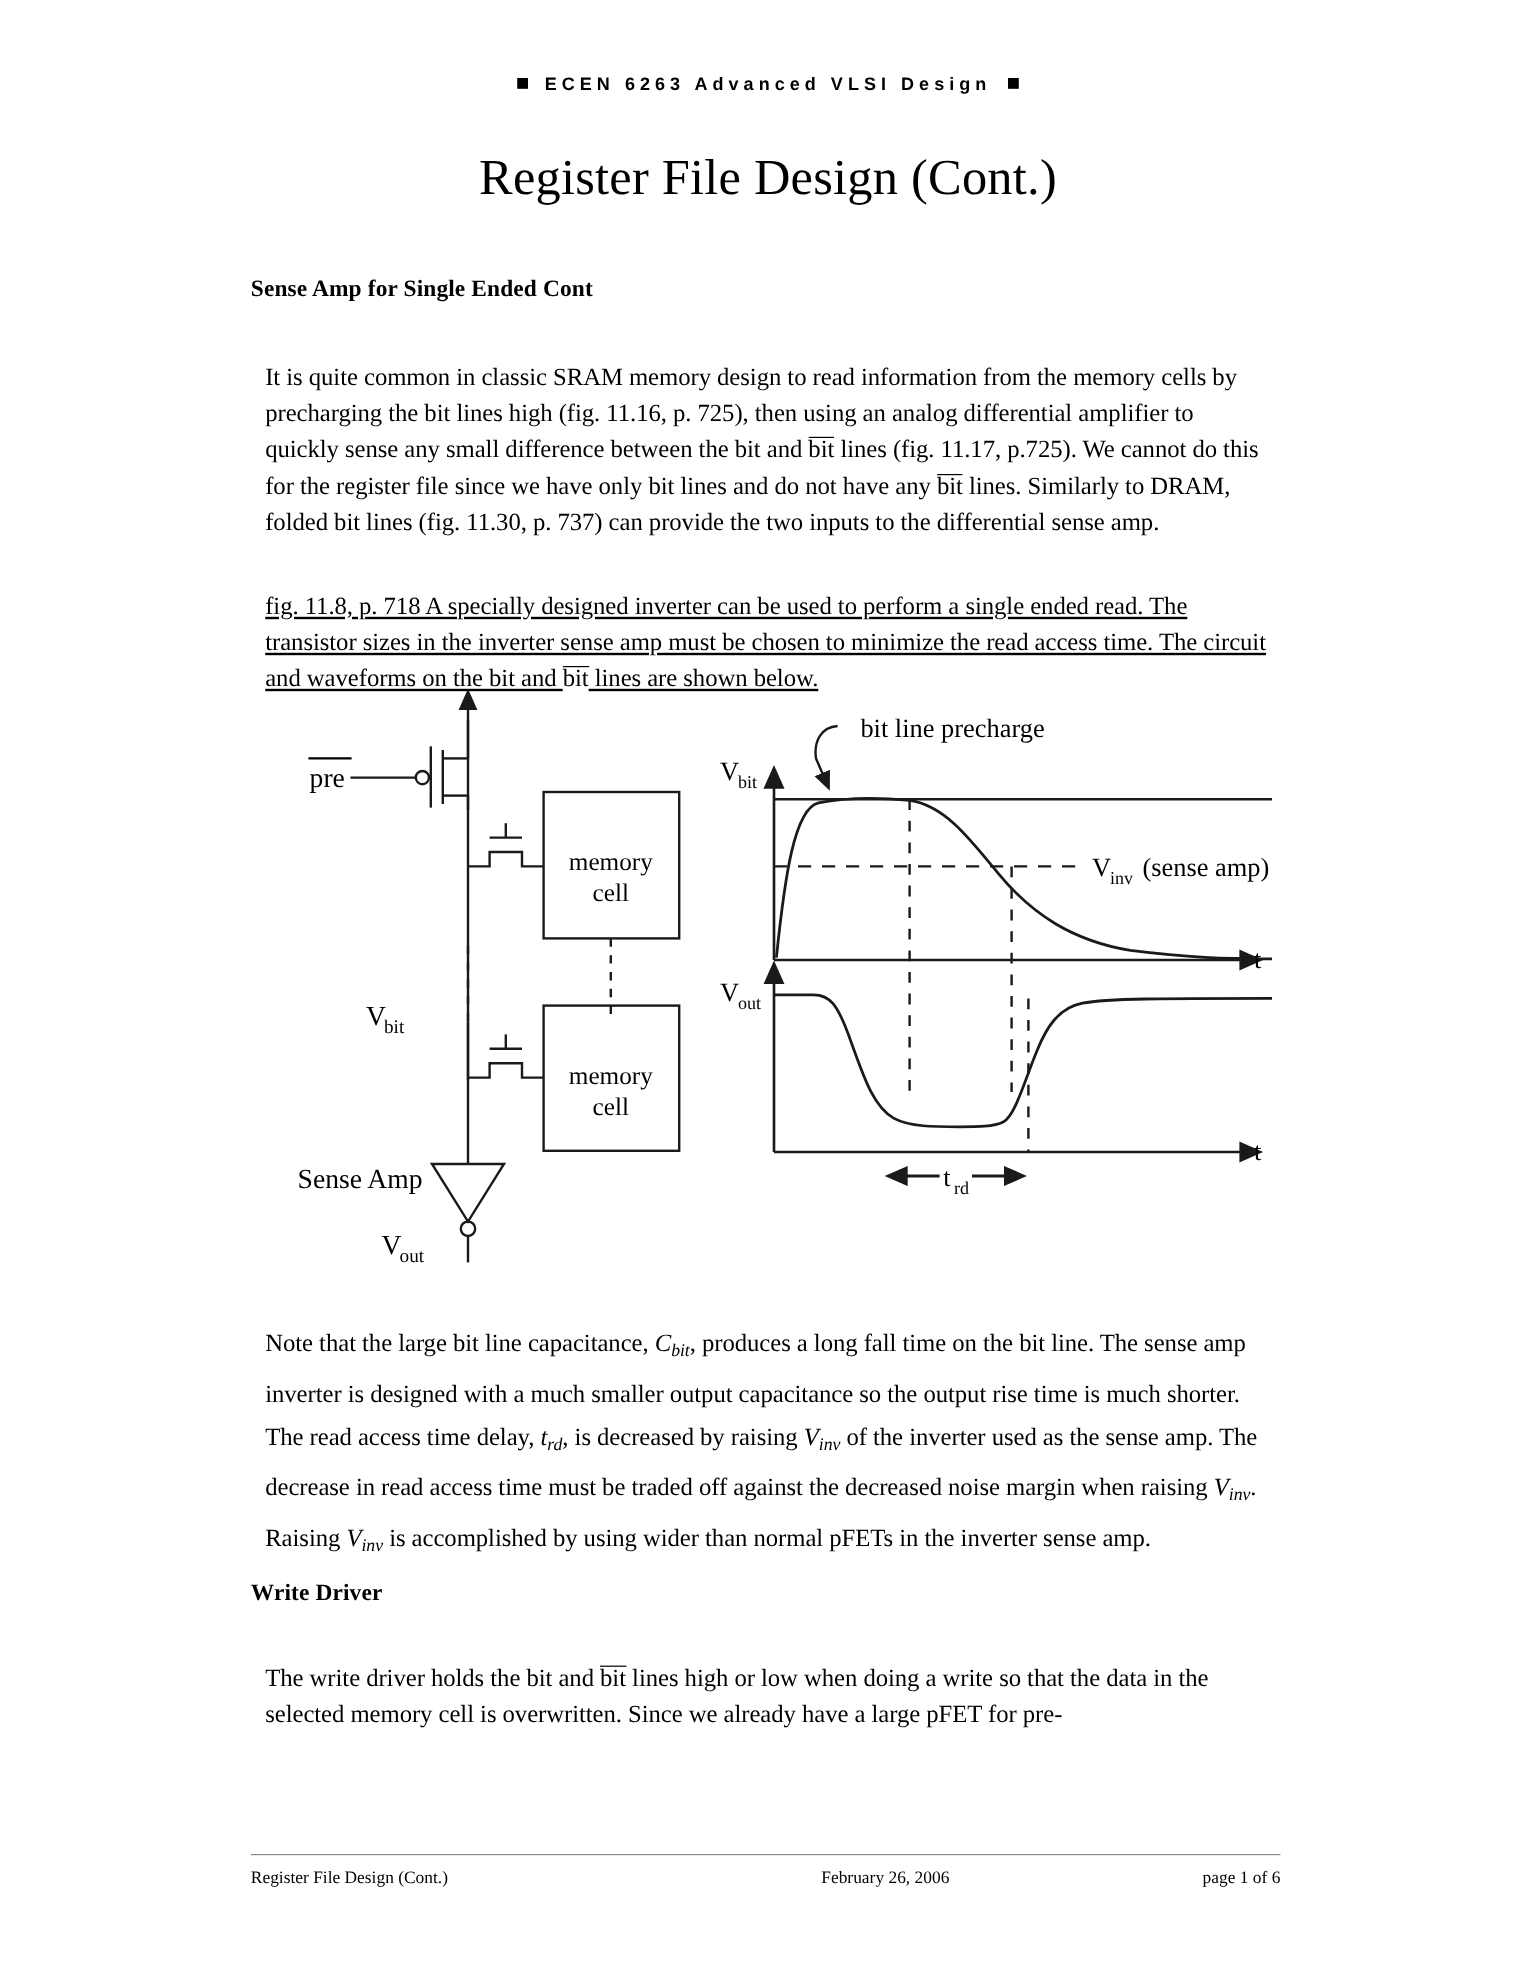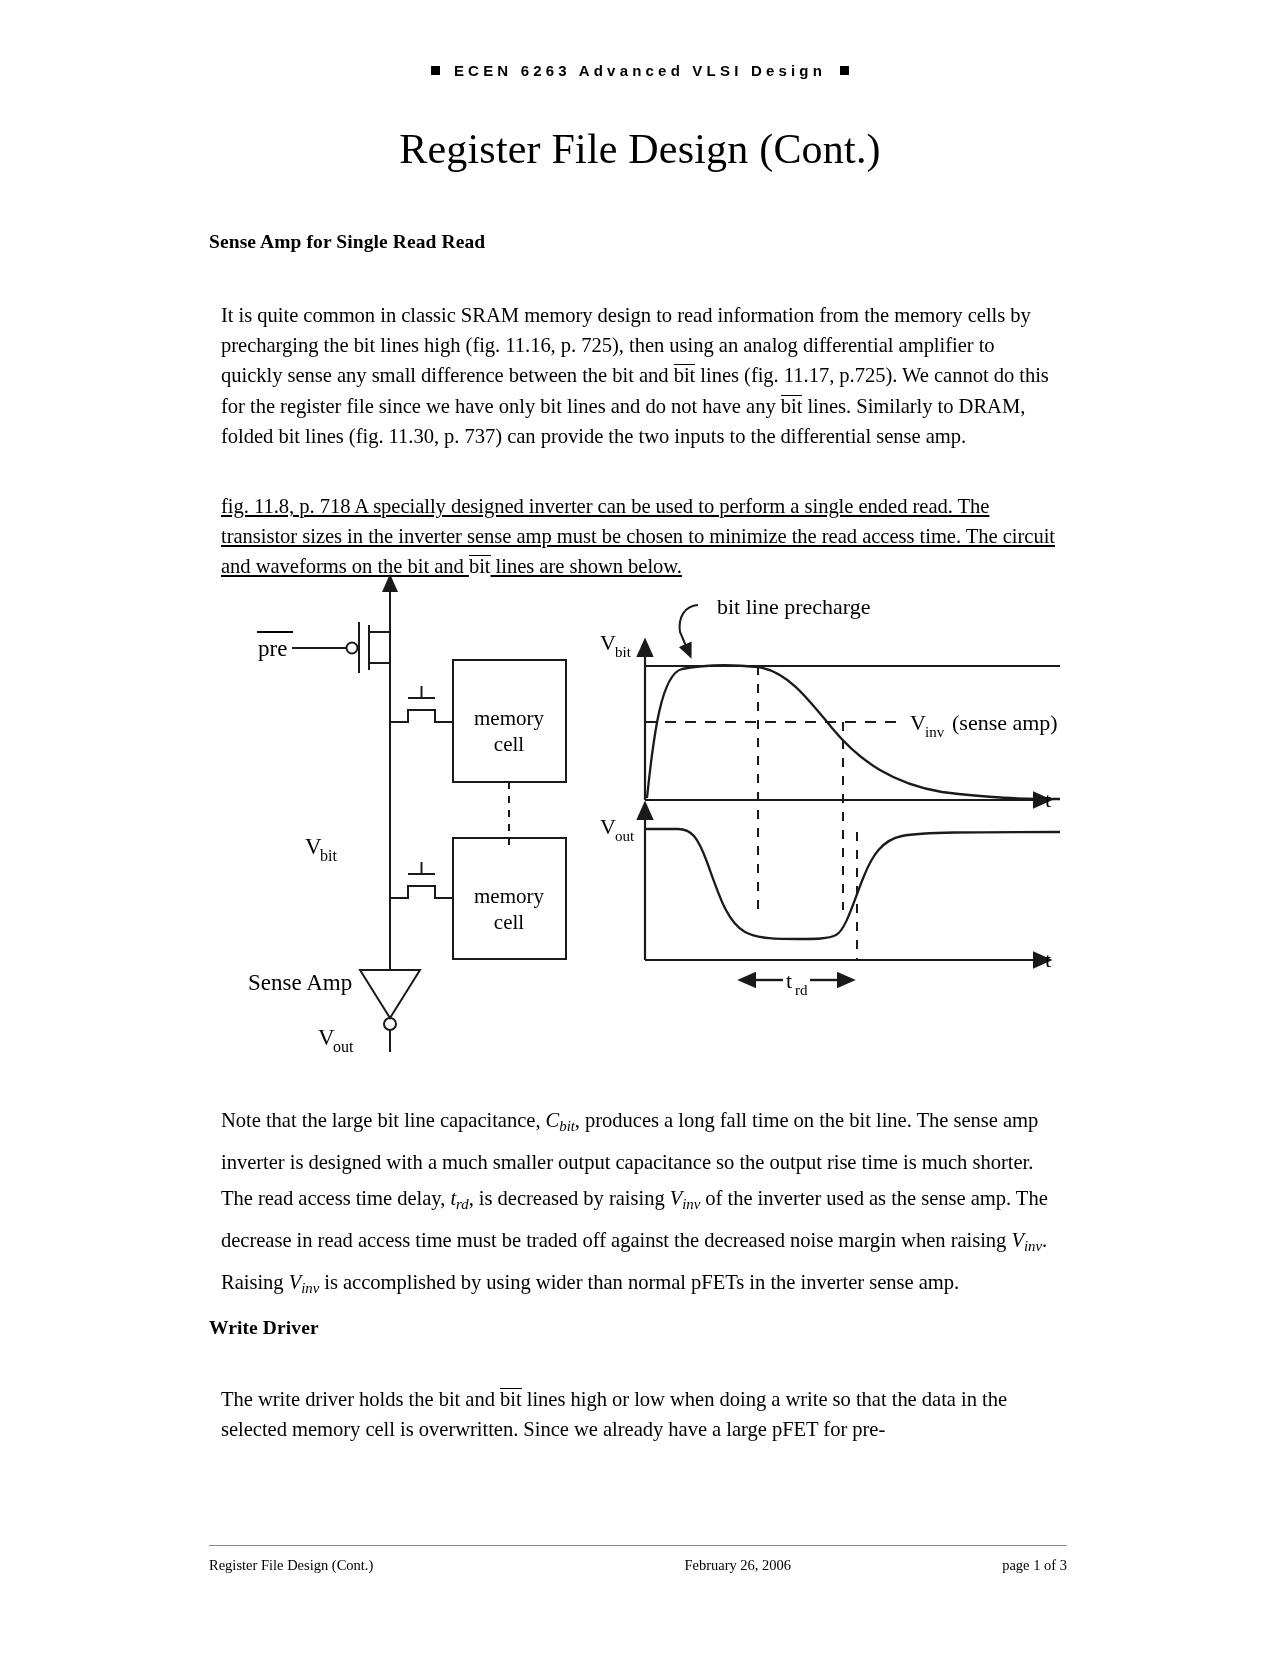--- a/index.html
+++ b/index.html
@@ -71,21 +71,21 @@
 
 <div class="page">
 
   <div class="runhead">
     <span class="sq"></span><span>ECEN 6263 Advanced VLSI Design</span><span class="sq"></span>
   </div>
 
   <div class="doc-title">Register File Design (Cont.)</div>
 
   <div class="content" style="top:231px;">
-    <h2 class="sect">Sense Amp for Single Read Read</h2>
+    <h2 class="sect">Sense Amp for Single Ended Cont</h2>
   </div>
 
   <div class="content" style="top:288px;">
     <p class="para"><span>It is quite common in classic SRAM memory design to read information from the memory cells by precharging the bit lines high (fig. 11.16, p. 725), then using an analog differential amplifier to quickly sense any small difference between the bit and </span><span class="ovl">bit</span><span> lines (fig. 11.17, p.725).  We cannot do this for the register file since we have only bit lines and do not have any </span><span class="ovl">bit</span><span> lines.  Similarly to DRAM, folded bit lines (fig. 11.30, p. 737)  can provide the two inputs to the differential sense amp.</span></p>
   </div>
 
   <div class="content" style="top:479px;text-decoration:underline;">
     <p class="para"><span>fig. 11.8, p. 718  A specially designed inverter can be used to perform a single ended read. The transistor sizes in the inverter sense amp must be chosen to minimize the read access time.  The circuit and waveforms on the bit and </span><span class="ovl">bit</span><span> lines are shown below.</span></p>
   </div>
 
@@ -221,16 +221,16 @@
   </div>
 
   <div class="content" style="top:1372px;">
     <p class="para"><span>The write driver holds the bit and </span><span class="ovl">bit</span><span> lines high or low when doing a write so that the data in the selected memory cell is overwritten.  Since we already have a large pFET for pre-</span></p>
   </div>
 
   <div class="footrule"></div>
   <div class="footer">
     <span>Register File Design (Cont.)</span>
     <span class="mid">February 26, 2006</span>
-    <span>page 1 of 3</span>
+    <span>page 1 of 6</span>
   </div>
 
 </div>
 
 </body></html>

